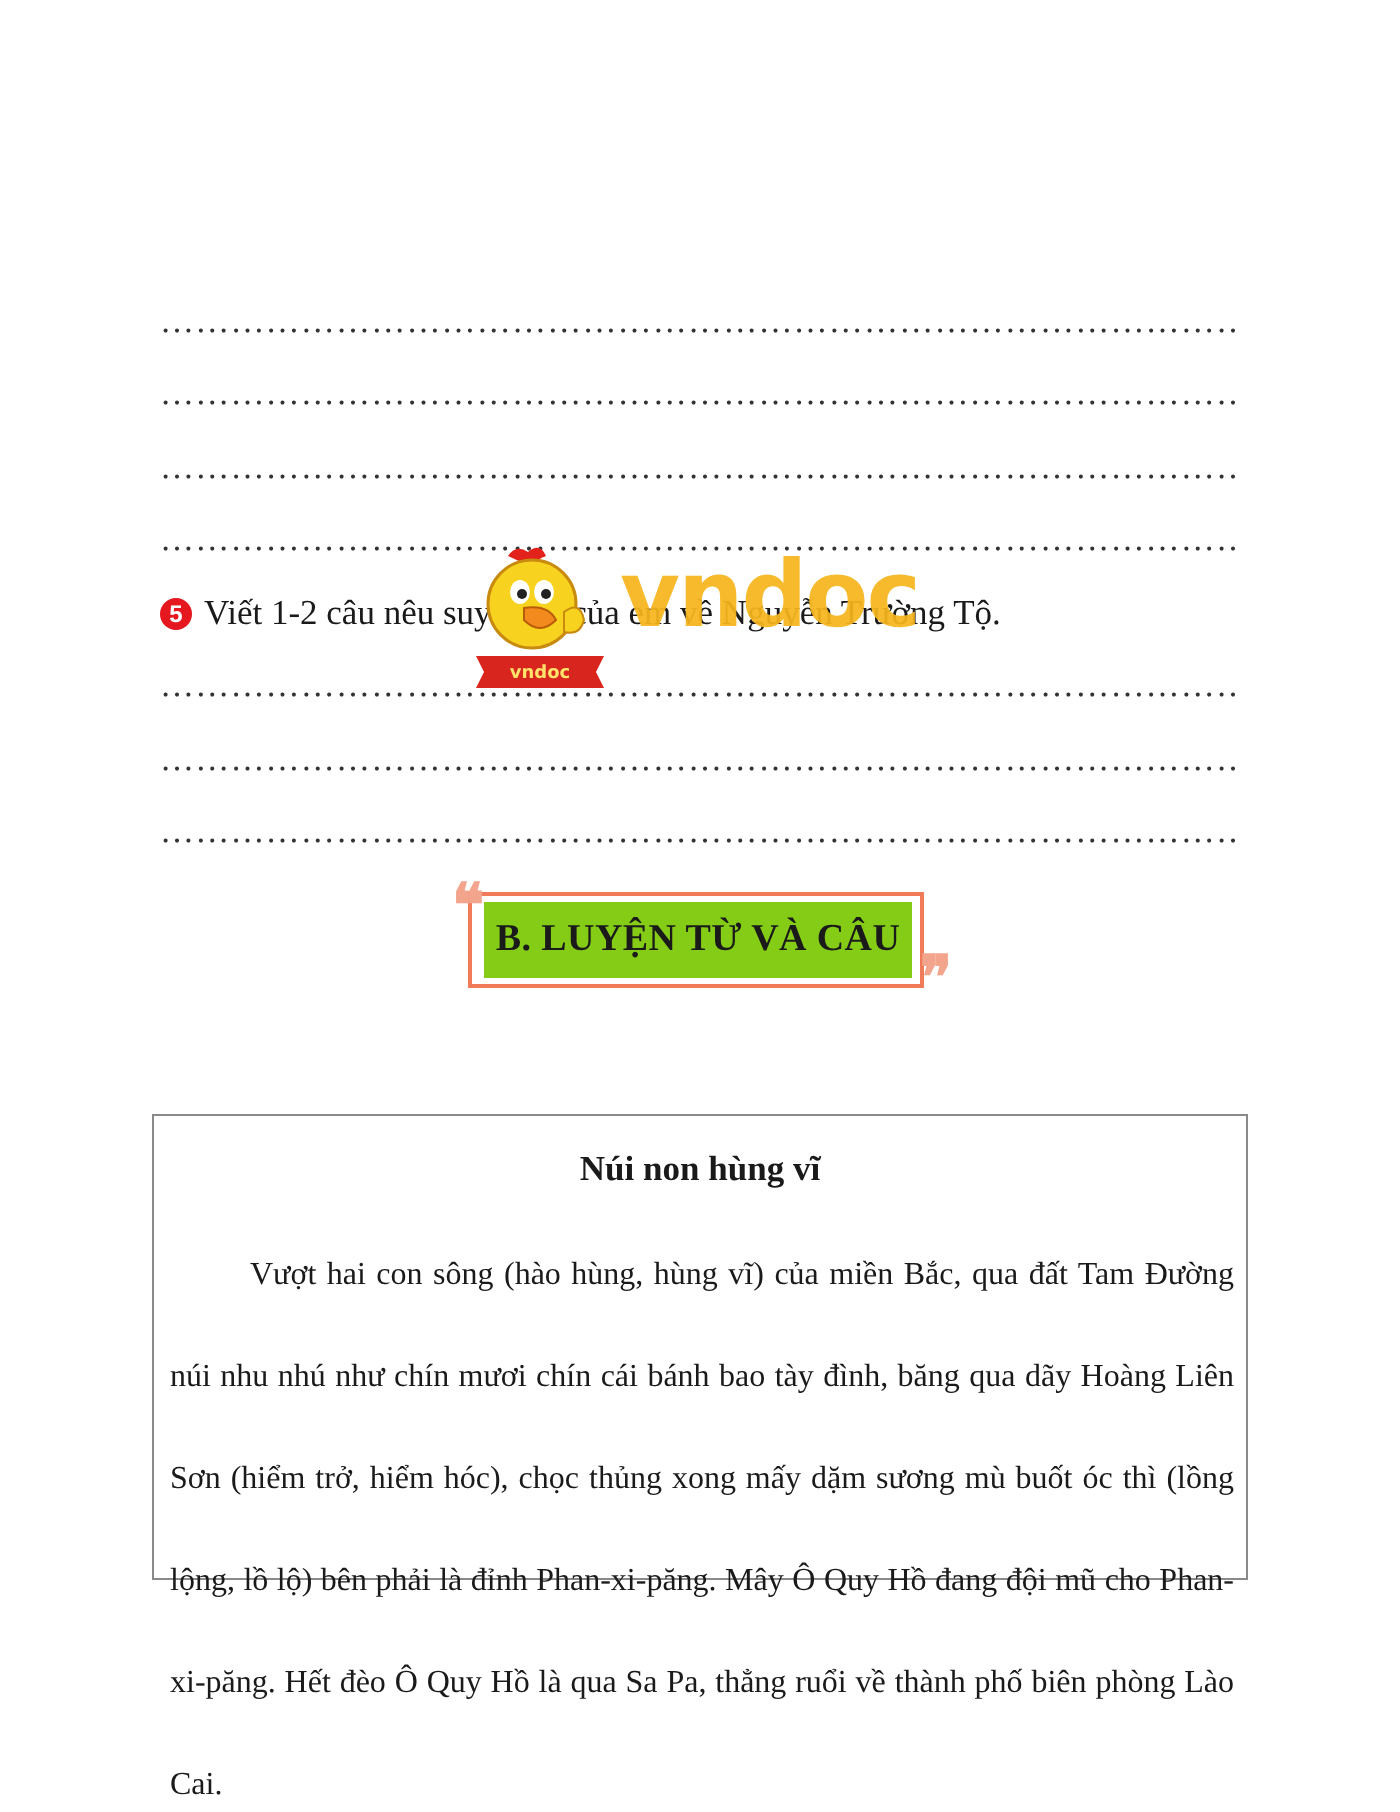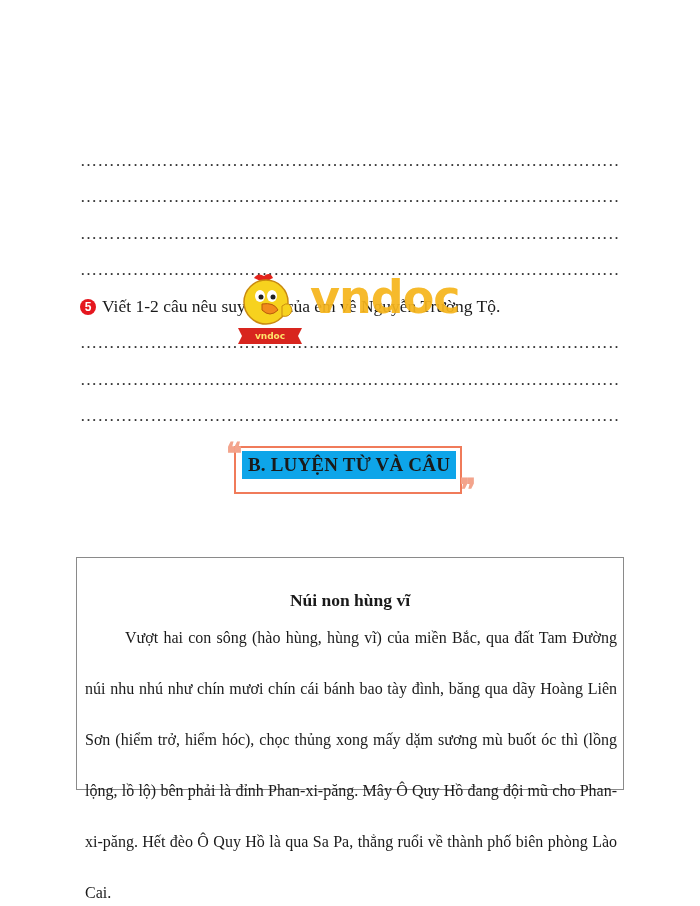--- a/index.html
+++ b/index.html
@@ -16,33 +16,33 @@
           white-space: nowrap; font-size: 17px; line-height: 14px; letter-spacing: 0.6px; color: #333; }
 
   .q4 { top: 78px; }
   .q5 { top: 288px; }
   .q1 { top: 516px; font-weight: bold; }
 
   
   .sec-wrap { position: absolute; left: 234px; top: 446px; width: 232px; height: 52px; }
   .sec-frame { position: absolute; left: 0; top: 0; width: 228px; height: 48px;
                border: 2px solid #f07b5a; box-sizing: border-box; }
-  .sec-fill { position: absolute; left: 8px; top: 5px; width: 214px; height: 28px;
-              background: #0ea5e9; display: flex; align-items: center; justify-content: center; }
+  .sec-fill { position: absolute; left: 8px; top: 5px; width: 214px; height: 38px;
+              background: #84cc16; display: flex; align-items: center; justify-content: center; }
   .sec-title { font-weight: bold; font-size: 19px; color: #1a1a1a; letter-spacing: 0.2px; }
   .quote { position: absolute; color: #f3a48c; font-size: 30px; font-weight: bold; line-height: 20px;
            font-family: "DejaVu Serif", serif; }
   .quote-l { left: -8px; top: -2px; }
   .quote-r { right: -10px; top: 34px; }
 
   
   .box { position: absolute; left: 76px; top: 557px; width: 548px; height: 233px;
          border: 1.5px solid #8a8a8a; box-sizing: border-box; }
   .box-title { position: absolute; left: 0; top: 16px; width: 100%; text-align: center;
-               font-weight: bold; font-size: 17.5px; margin-top: 16px; }
+               font-weight: bold; font-size: 17.5px; }
   .box-body { position: absolute; left: 8px; top: 54px; width: 532px; font-size: 16px;
               line-height: 51px; text-align: justify; text-indent: 40px; }
 
   
   .wm { position: absolute; left: 232px; top: 272px; width: 250px; height: 80px; pointer-events: none; }
   .wm-vndoc { position: absolute; left: 78px; top: 2px; font-family: "DejaVu Sans", sans-serif;
               font-weight: bold; font-size: 46px; color: #f6b51d; opacity: 0.93; letter-spacing: -1px; line-height: 46px; }
   .wm-tag { position: absolute; left: 80px; top: 54px; font-family: "DejaVu Sans", sans-serif;
             font-weight: bold; font-size: 19px; line-height: 22px; white-space: nowrap; }
   .wm-green { color: #1ea03a; }

